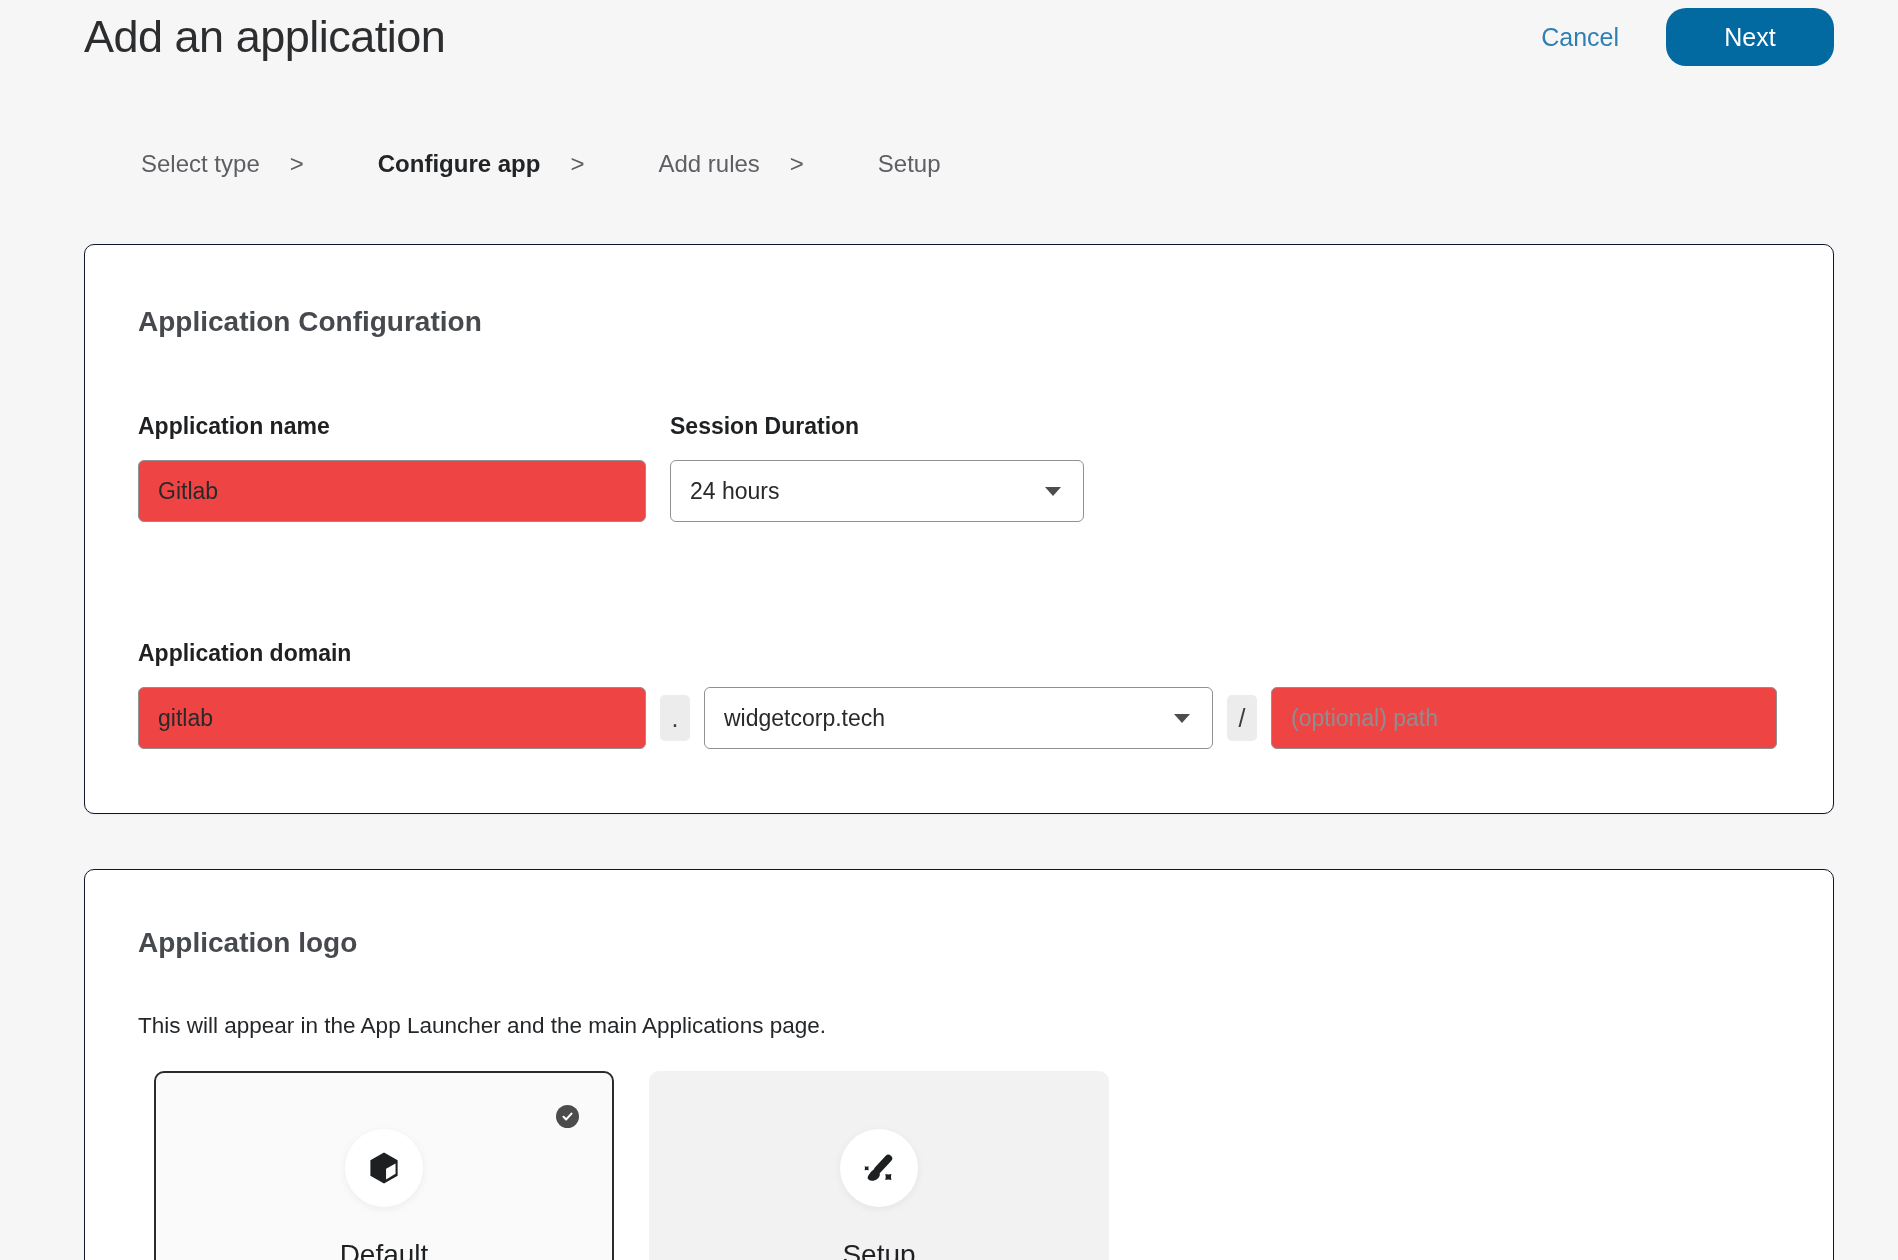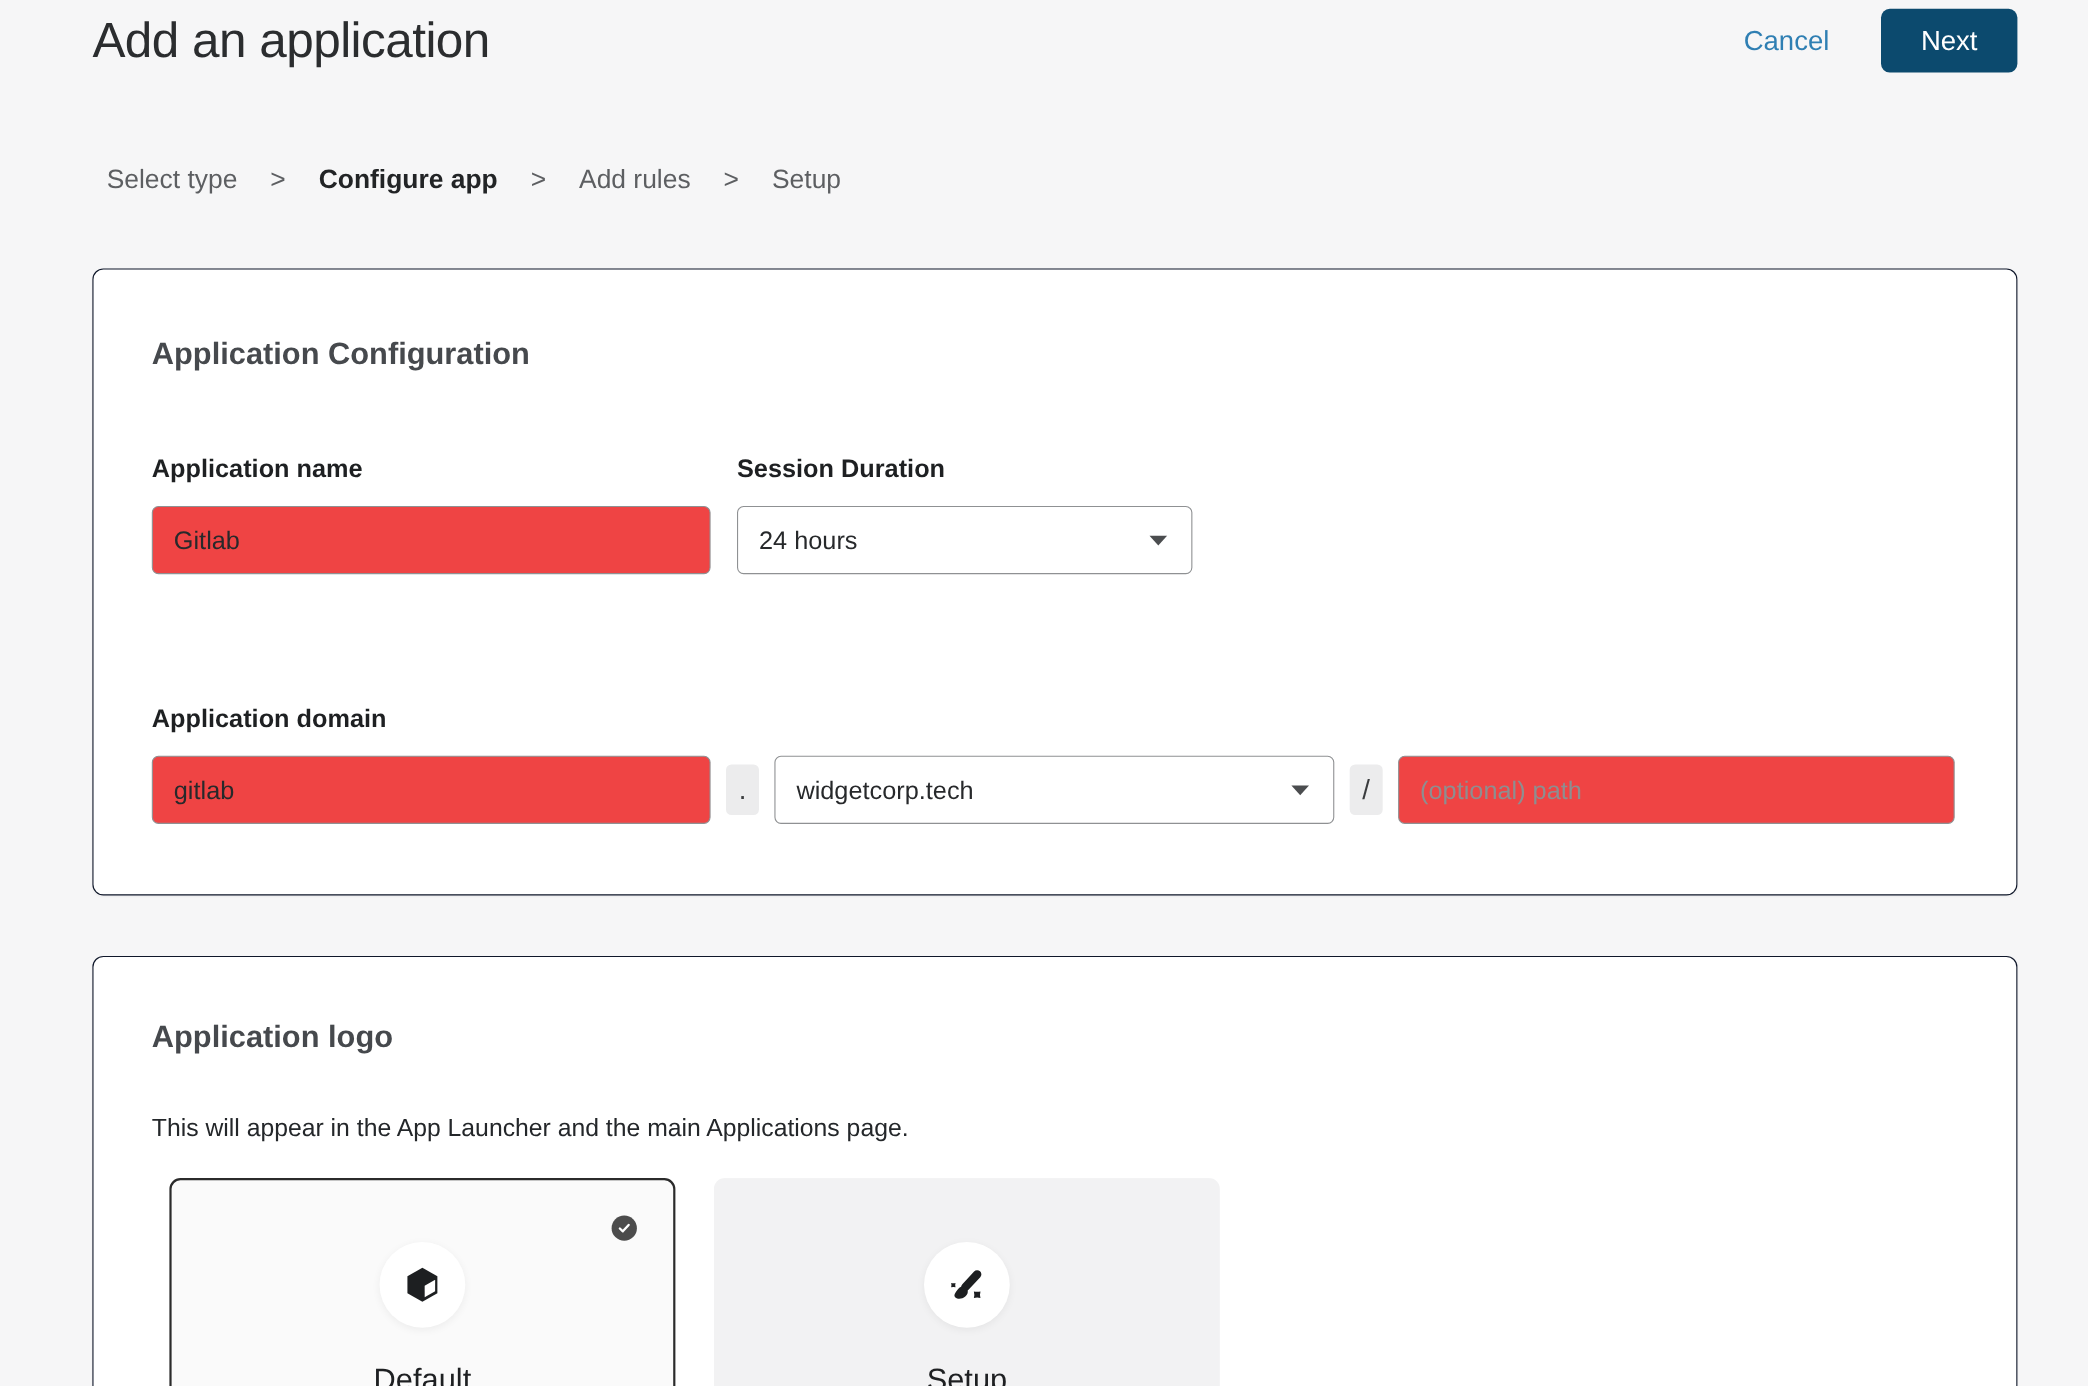--- a/index.html
+++ b/index.html
@@ -10,28 +10,28 @@
     color:#26282a;
   }
   .page { padding:0 64px 0 84px; }
 
   
   .header { display:flex; align-items:center; justify-content:space-between; padding-top:10px; height:64px; }
   .page-title { font-size:45px; font-weight:400; letter-spacing:-0.5px; color:#2b2d2f; }
   .header-actions { display:flex; align-items:center; gap:47px; }
   .cancel-link { font-size:25px; color:#2f7fb3; cursor:pointer; }
   .next-btn {
-    width:124px; height:58px; border:none; border-radius:8px;
-    background:#0c4a6e; color:#ffffff; font-size:25px;
+    width:168px; height:58px; border:none; border-radius:20px;
+    background:#0369a1; color:#ffffff; font-size:25px;
     font-family:"Liberation Sans", sans-serif; cursor:pointer;
   }
 
   
   .breadcrumb { margin-top:86px; margin-left:13px; display:flex; align-items:center; gap:30px; font-size:24px; color:#5d5f62; }
-  .breadcrumb .bc { cursor:pointer; }
+  .breadcrumb .bc { cursor:pointer;margin-left:44px; }
   .breadcrumb .bc.active { font-weight:700; color:#222426; }
   .breadcrumb .sep { color:#5d5f62; }
 
   
   .card {
     background:#ffffff; border:1px solid #0f172a; border-radius:10px;
     box-shadow:0 1px 2px rgba(0,0,0,0.04);
   }
   .card-1 { margin-top:66px; padding:60px 53px 64px 53px; }
   .card-2 { margin-top:55px; padding:56px 53px 60px 53px; height:560px; }

